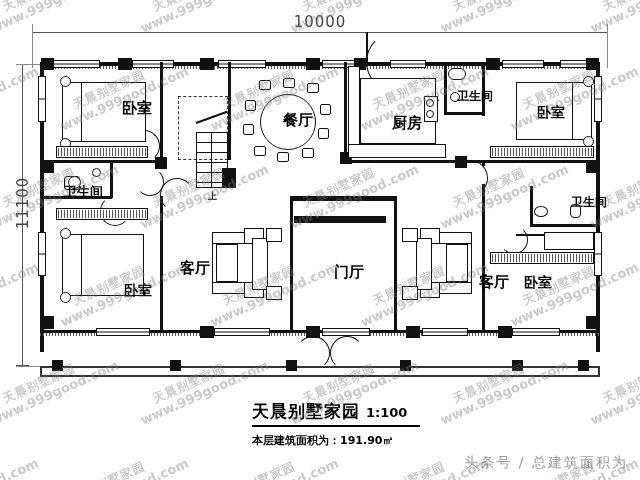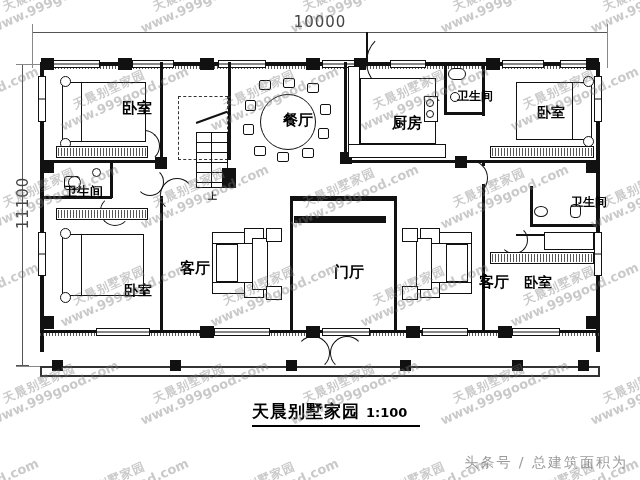--- a/index.html
+++ b/index.html
@@ -471,20 +471,21 @@
   <div class="room-label" style="left:571px; top:196px; font-size:12px;">卫生间</div>
   <div class="room-label" style="left:180px; top:261px; font-size:15px;">客厅</div>
   <div class="room-label" style="left:334px; top:265px; font-size:15px;">门厅</div>
   <div class="room-label" style="left:479px; top:275px; font-size:15px;">客厅</div>
   <div class="room-label" style="left:524px; top:275px; font-size:14px;">卧室</div>
   <div class="room-label" style="left:124px; top:283px; font-size:14px;">卧室</div>
 
   <div class="title-block">
     <span class="title-main">天晨别墅家园</span><span class="title-scale">1:100</span>
     <div class="title-rule"></div>
+    <div class="area-line">本层建筑面积为：191.90㎡</div>
   </div>
 
   <div class="credit">头条号 / 总建筑面积为</div>
 </div>
 
 <div id="watermarks">
     <div class="wm wm-cn" style="left: 0px; top: 0px;">天晨别墅家园</div>
     <div class="wm wm-url" style="left: -12px; top: 22px;">www.999good.com</div>
     <div class="wm wm-cn" style="left: 150px; top: 0px;">天晨别墅家园</div>
     <div class="wm wm-url" style="left: 138px; top: 22px;">www.999good.com</div>

